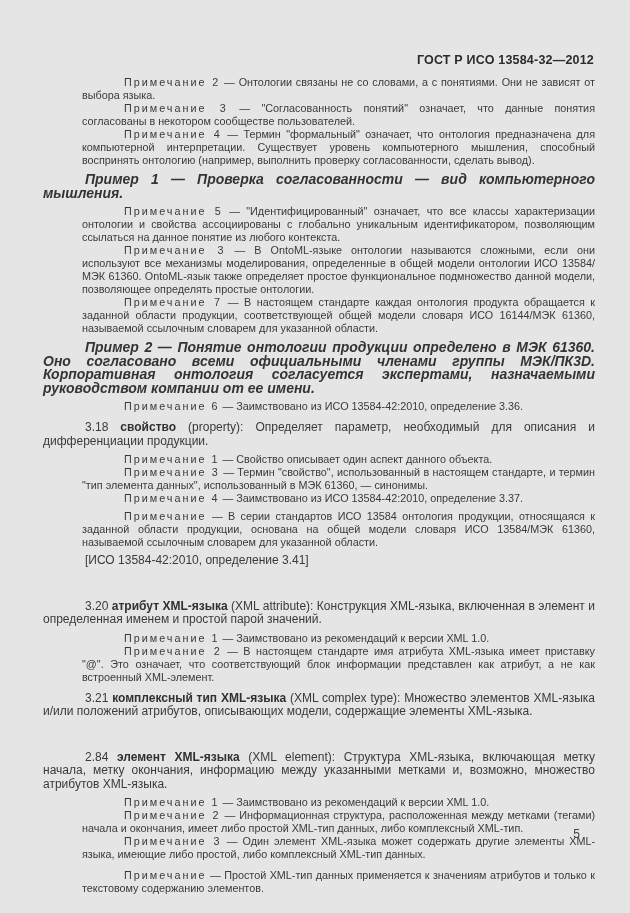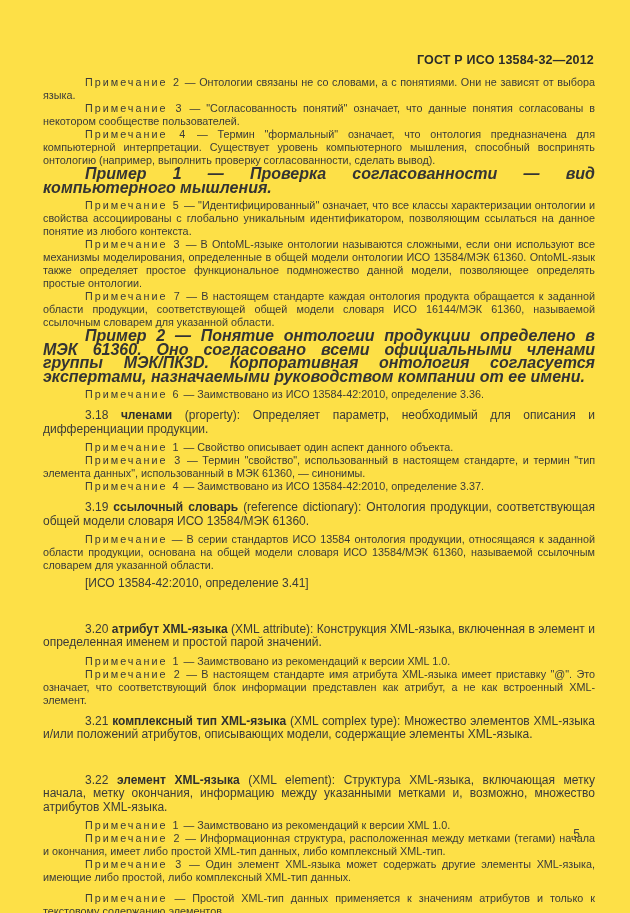--- a/index.html
+++ b/index.html
@@ -1,37 +1,37 @@
 <!DOCTYPE html>
 <html><head>
 <meta charset="utf-8">
 <style>
   html,body{margin:0;padding:0;background:#ffffff;}
   .page{
-    position:relative;width:630px;height:913px;background:#fde047;overflow:hidden;
+    position:relative;width:630px;height:913px;background:#e5e5e5;overflow:hidden;
     font-family:"Liberation Sans", sans-serif;color:#3a3a3a;
   }
   .running-head{
     position:absolute;top:53px;left:43px;right:36px;
     text-align:right;font-weight:bold;font-size:12.5px;color:#2b2b2b;
     letter-spacing:.2px;
   }
   .content{
     position:absolute;top:76px;left:43px;right:35px;
     text-align:justify;
   }
   p{margin:0;text-indent:42px;}
   .term,.plain{font-size:12px;line-height:13.5px;margin-top:32px;}
   .term b{font-weight:bold;color:#303030;}
-  .note{font-size:10.8px;line-height:13px;}
+  .note{font-size:10.8px;line-height:13px;margin-left:39px;}
   .note .note-label{letter-spacing:2px;}
   .example{
-    font-size:16px;line-height:13.5px;
+    font-size:14px;line-height:13.5px;
     font-weight:bold;font-style:italic;color:#343434;
-    margin-top:0;margin-bottom:5px;
+    margin-top:6px;margin-bottom:5px;
   }
   .mt-s{margin-top:5px;}
   .mt-m{margin-top:8px;}
   .page-num{
     position:absolute;top:827px;right:50px;
     font-size:12px;color:#444;
   }
 </style>
 </head>
 <body>
@@ -53,44 +53,43 @@
     <p class="note"><span class="note-label">Примечание 5</span> <span>— "Идентифицированный" означает, что все классы характеризации онтологии и свойства ассоциированы с глобально уникальным идентификатором, позволяющим ссылаться на данное понятие из любого контекста.</span></p>
 
     <p class="note"><span class="note-label">Примечание 3</span> <span>— В OntoML-языке онтологии называются сложными, если они используют все механизмы моделирования, определенные в общей модели онтологии ИСО 13584/МЭК 61360. OntoML-язык также определяет простое функциональное подмножество данной модели, позволяющее определять простые онтологии.</span></p>
 
     <p class="note"><span class="note-label">Примечание 7</span> <span>— В настоящем стандарте каждая онтология продукта обращается к заданной области продукции, соответствующей общей модели словаря ИСО 16144/МЭК 61360, называемой ссылочным словарем для указанной области.</span></p>
 
     <p class="example"><span>Пример 2</span> <span>— Понятие онтологии продукции определено в МЭК 61360. Оно согласовано всеми официальными членами группы МЭК/ПК3D. Корпоративная онтология согласуется экспертами, назначаемыми руководством компании от ее имени.</span></p>
 
     <p class="note mt-s"><span class="note-label">Примечание 6</span> <span>— Заимствовано из ИСО 13584-42:2010, определение 3.36.</span></p>
 
-    <p class="term mt-m"><span>3.18</span> <b>членами</b> <span>(property): Определяет параметр, необходимый для описания и дифференциации продукции.</span></p>
+    <p class="term mt-m"><span>3.18</span> <b>свойство</b> <span>(property): Определяет параметр, необходимый для описания и дифференциации продукции.</span></p>
 
     <p class="note mt-s"><span class="note-label">Примечание 1</span> <span>— Свойство описывает один аспект данного объекта.</span></p>
 
 
     <p class="note"><span class="note-label">Примечание 3</span> <span>— Термин "свойство", использованный в настоящем стандарте, и термин "тип элемента данных", использованный в МЭК 61360, — синонимы.</span></p>
 
     <p class="note"><span class="note-label">Примечание 4</span> <span>— Заимствовано из ИСО 13584-42:2010, определение 3.37.</span></p>
 
-    <p class="term mt-m"><span>3.19</span> <b>ссылочный словарь</b> <span>(reference dictionary): Онтология продукции, соответствующая общей модели словаря ИСО 13584/МЭК 61360.</span></p>
 
     <p class="note mt-s"><span class="note-label">Примечание</span> <span>— В серии стандартов ИСО 13584 онтология продукции, относящаяся к заданной области продукции, основана на общей модели словаря ИСО 13584/МЭК 61360, называемой ссылочным словарем для указанной области.</span></p>
 
     <p class="plain mt-s"><span>[ИСО 13584-42:2010, определение 3.41]</span></p>
 
     <p class="term"><span>3.20</span> <b>атрибут XML-языка</b> <span>(XML attribute): Конструкция XML-языка, включенная в элемент и определенная именем и простой парой значений.</span></p>
 
     <p class="note mt-s"><span class="note-label">Примечание 1</span> <span>— Заимствовано из рекомендаций к версии XML 1.0.</span></p>
 
     <p class="note"><span class="note-label">Примечание 2</span> <span>— В настоящем стандарте имя атрибута XML-языка имеет приставку "@". Это означает, что соответствующий блок информации представлен как атрибут, а не как встроенный XML-элемент.</span></p>
 
     <p class="term mt-m"><span>3.21</span> <b>комплексный тип XML-языка</b> <span>(XML complex type): Множество элементов XML-языка и/или положений атрибутов, описывающих модели, содержащие элементы XML-языка.</span></p>
 
-    <p class="term"><span>3.22</span> <b>элемент XML-языка</b> <span>(XML element): Структура XML-языка, включающая метку начала, метку окончания, информацию между указанными метками и, возможно, множество атрибутов XML-языка.</span></p>
+    <p class="term"><span>2.84</span> <b>элемент XML-языка</b> <span>(XML element): Структура XML-языка, включающая метку начала, метку окончания, информацию между указанными метками и, возможно, множество атрибутов XML-языка.</span></p>
 
     <p class="note mt-s"><span class="note-label">Примечание 1</span> <span>— Заимствовано из рекомендаций к версии XML 1.0.</span></p>
 
     <p class="note"><span class="note-label">Примечание 2</span> <span>— Информационная структура, расположенная между метками (тегами) начала и окончания, имеет либо простой XML-тип данных, либо комплексный XML-тип.</span></p>
 
     <p class="note"><span class="note-label">Примечание 3</span> <span>— Один элемент XML-языка может содержать другие элементы XML-языка, имеющие либо простой, либо комплексный XML-тип данных.</span></p>
 
 
     <p class="note mt-m"><span class="note-label">Примечание</span> <span>— Простой XML-тип данных применяется к значениям атрибутов и только к текстовому содержанию элементов.</span></p>
 

